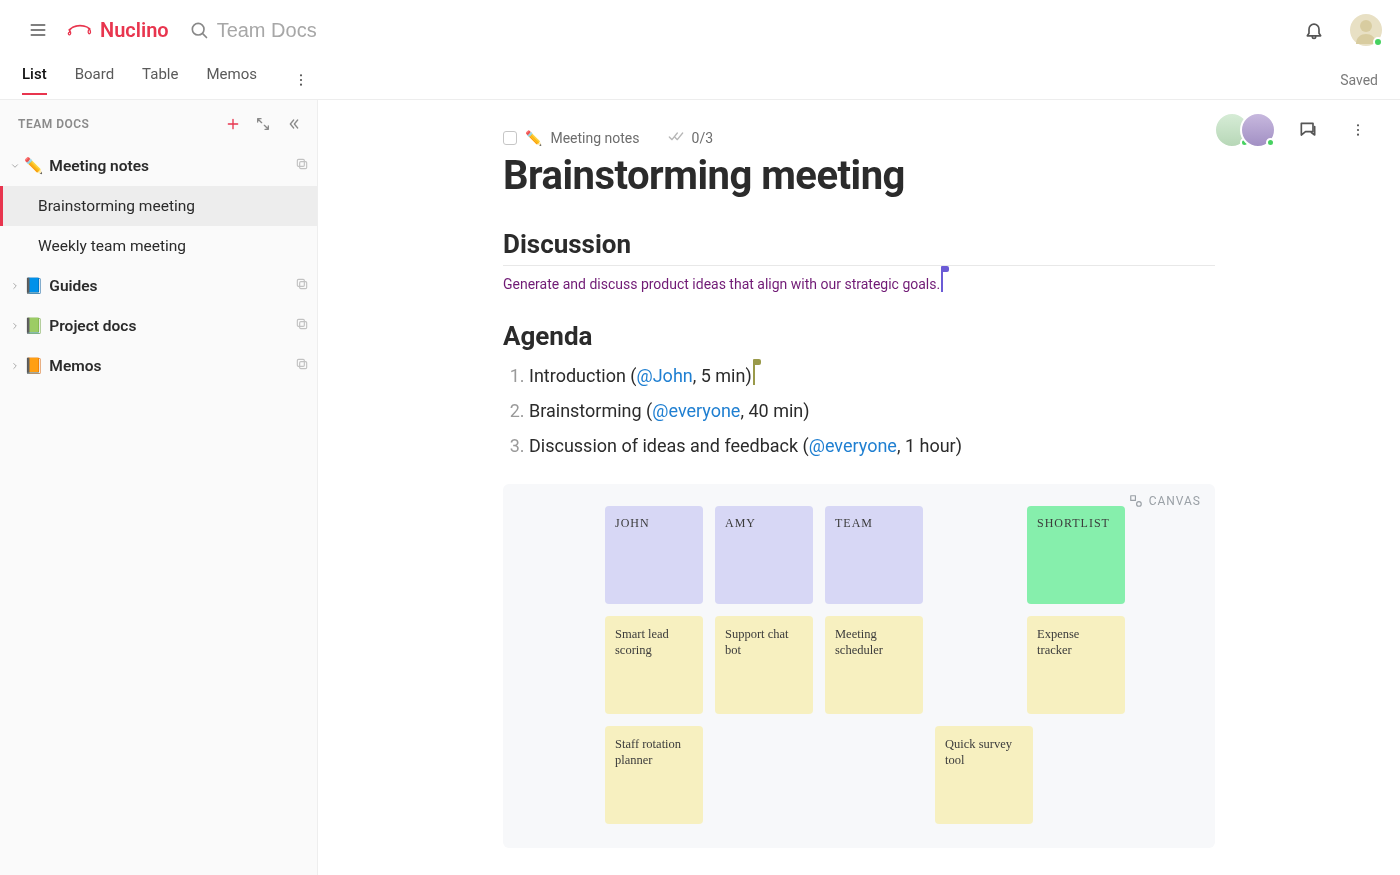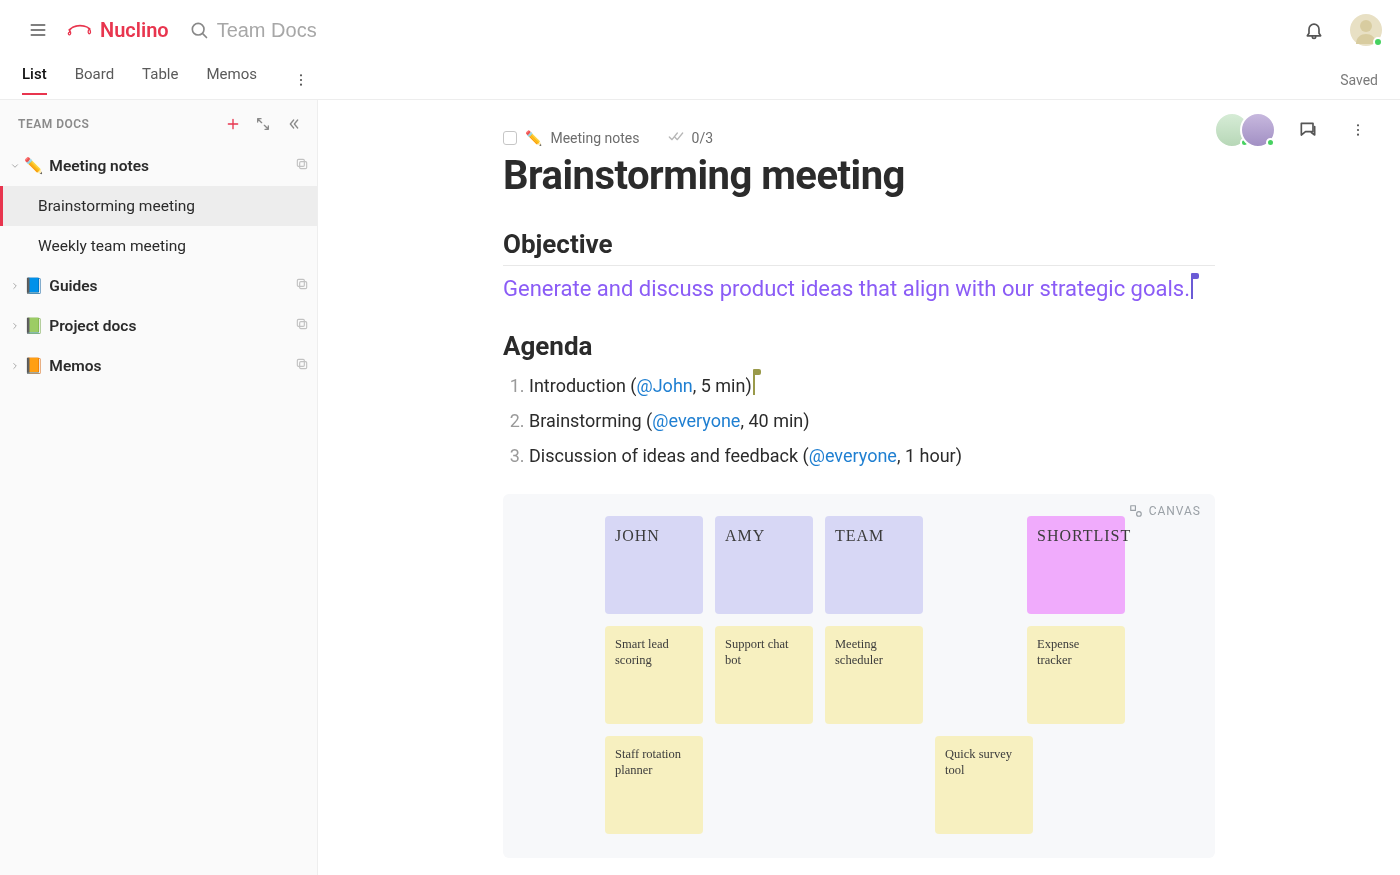--- a/index.html
+++ b/index.html
@@ -58,39 +58,39 @@
 
   .doc-inner { max-width:760px; margin:0 auto; padding:30px 24px 60px; }
   .breadcrumb { display:flex; align-items:center; gap:28px; color:#6d6d6d; font-size:14px; margin-bottom:6px; }
   .bc-item { display:flex; align-items:center; gap:8px; }
   .bc-item .box-ic { width:14px; height:14px; border:1.5px solid #c6c6c6; border-radius:3px; display:inline-block; }
   .check-ic { color:#b7b7b7; }
 
   h1.page-title { font-size:40px; font-weight:700; color:#2b2b2b; margin-top:4px; margin-bottom:30px; letter-spacing:-0.5px; }
   h2.sec { font-size:26px; font-weight:700; margin-top:26px; margin-bottom:6px; }
   .rule { border-bottom:1px solid #e8e8e8; padding-bottom:6px; margin-bottom:14px; }
-  .para { font-size:22px; line-height:1.5; color:#8b5cf6; }
+  .para { font-size:14px; line-height:1.5; color:#701a75; }
   .cursor-flag { display:inline-block; width:2px; height:20px; background:#6b5bd6; vertical-align:-3px; position:relative; margin-left:1px; }
   .cursor-flag::before { content:""; position:absolute; top:-6px; left:0; width:8px; height:6px; background:#6b5bd6; border-radius:1px 2px 2px 0; }
   .cursor-flag.olive { background:#9a9a4a; }
   .cursor-flag.olive::before { background:#9a9a4a; }
 
   ol.agenda { margin-top:6px; padding-left:26px; font-size:18px; color:#2b2b2b; }
   ol.agenda li { margin:14px 0; }
   ol.agenda li::marker { color:#9a9a9a; }
   .mention { color:#1f7fd1; }
 
   
   .canvas-wrap { margin-top:28px; background:#f7f8fa; border-radius:6px; padding:14px 14px 24px; position:relative; min-height:360px; }
   .canvas-badge { position:absolute; top:10px; right:14px; font-size:12px; letter-spacing:1px; color:#9aa0a6; display:flex; align-items:center; gap:6px; }
   .canvas-grid { padding:8px 0 0 88px; display:grid; grid-template-columns: repeat(3, 98px) 80px 98px; gap:12px 12px; }
   .note { width:98px; height:98px; border-radius:4px; padding:10px 10px; font-size:12.5px; font-family: "Comic Sans MS", "Segoe Script", cursive; color:#3b3b3b; line-height:1.3; }
-  .note.header { font-size:16px; letter-spacing:1px;font-family:Liberation Serif, serif; }
+  .note.header { font-size:12px; letter-spacing:1px;font-family:Liberation Serif, serif; }
   .purple { background:#d7d7f5; }
-  .green  { background:#f0abfc; }
+  .green  { background:#86efac; }
   .yellow { background:#f7f0c0; }
   .gap-col { width:80px; height:98px; }
 
   
   .stroke { stroke:currentColor; stroke-width:2; fill:none; stroke-linecap:round; stroke-linejoin:round; }
 
   .avatar-face { position:absolute; inset:0; }
 </style>
 </head>
 <body>
@@ -273,21 +273,21 @@
           <span class="check-ic"><svg width="16" height="12" viewBox="0 0 24 16">
                 <path class="stroke" d="M2 8l4 4L14 2"></path>
                 <path class="stroke" d="M10 8l4 4L22 2"></path>
               </svg></span>
           <span>0/3</span>
         </div>
       </div>
 
       <h1 class="page-title">Brainstorming meeting</h1>
 
-      <h2 class="sec rule">Objective</h2>
+      <h2 class="sec rule">Discussion</h2>
       <p class="para">
         <span>Generate and discuss product ideas that align with our strategic goals.</span><span class="cursor-flag"></span>
       </p>
 
       <h2 class="sec">Agenda</h2>
       <ol class="agenda">
         <li>
           <span>Introduction (</span><span class="mention">@John</span><span>, 5 min)</span><span class="cursor-flag olive"></span>
         </li>
         <li>

